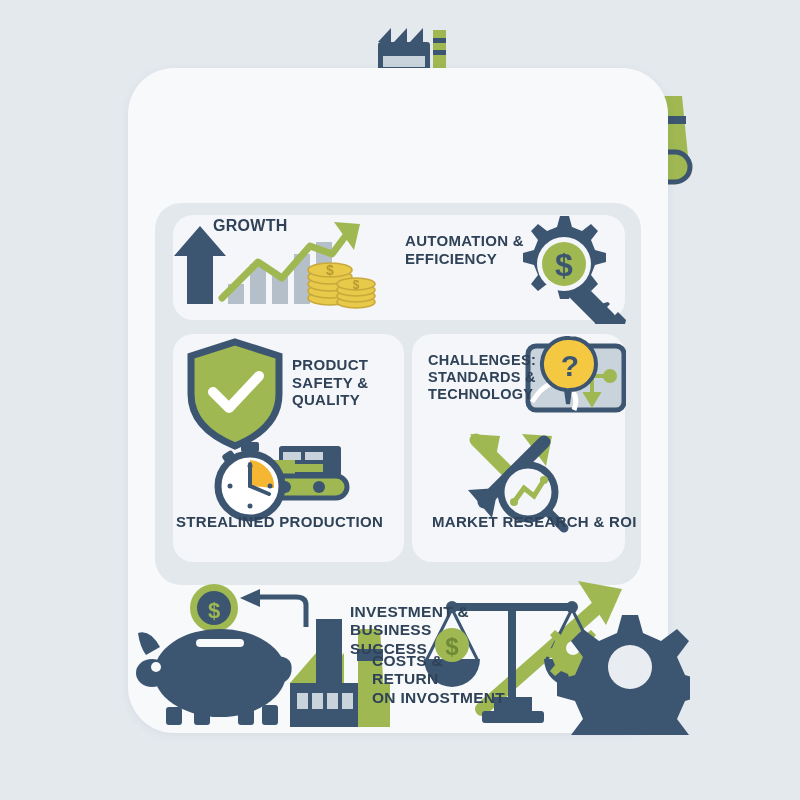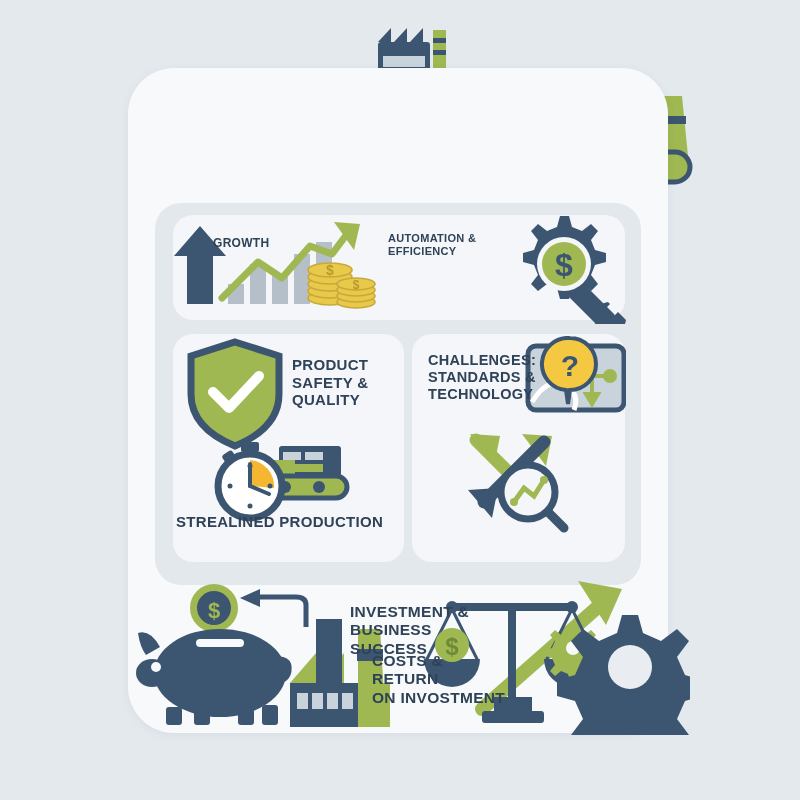--- a/index.html
+++ b/index.html
@@ -27,22 +27,22 @@
   }
   .row-top{left:173px;top:215px;width:452px;height:105px;}
   .card-left{left:173px;top:334px;width:231px;height:228px;}
   .card-right{left:412px;top:334px;width:213px;height:228px;}
 
   
   .label{
     position:absolute;color:#2f4257;font-weight:700;
     letter-spacing:.3px;line-height:1.18;
   }
-  .t-growth{left:213px;top:236px;font-size:12px;}
-  .t-auto{left:388px;top:232px;font-size:11px;width:130px;}
+  .t-growth{left:213px;top:217px;font-size:16px;}
+  .t-auto{left:405px;top:232px;font-size:15px;width:130px;}
   .t-safety{left:292px;top:356px;font-size:15px;width:92px;}
   .t-chall{left:428px;top:352px;font-size:14.5px;width:110px;}
   .t-stream{left:176px;top:513px;font-size:15px;}
   .t-market{left:432px;top:513px;font-size:15px;}
   .t-inv{left:350px;top:603px;font-size:15.5px;width:150px;}
   .t-costs{left:350px;top:652px;font-size:15.5px;width:150px;margin-left:22px;}
 
   .ic{position:absolute;}
 </style>
 </head>
@@ -316,20 +316,21 @@
   </div>
 
   <div class="label t-chall">
     <div>CHALLENGES:</div>
     <div>STANDARDS &amp;</div>
     <div>TECHNOLOGY</div>
   </div>
 
   <div class="label t-stream">STREALINED PRODUCTION</div>
 
+  <div class="label t-market">MARKET RESEARCH &amp; ROI</div>
 
   <div class="label t-inv">
     <div>INVESTMENT &amp;</div>
     <div>BUSINESS SUCCESS</div>
   </div>
 
   <div class="label t-costs">
     <div>COSTS &amp;</div>
     <div>RETURN</div>
     <div>ON INVOSTMENT</div>

